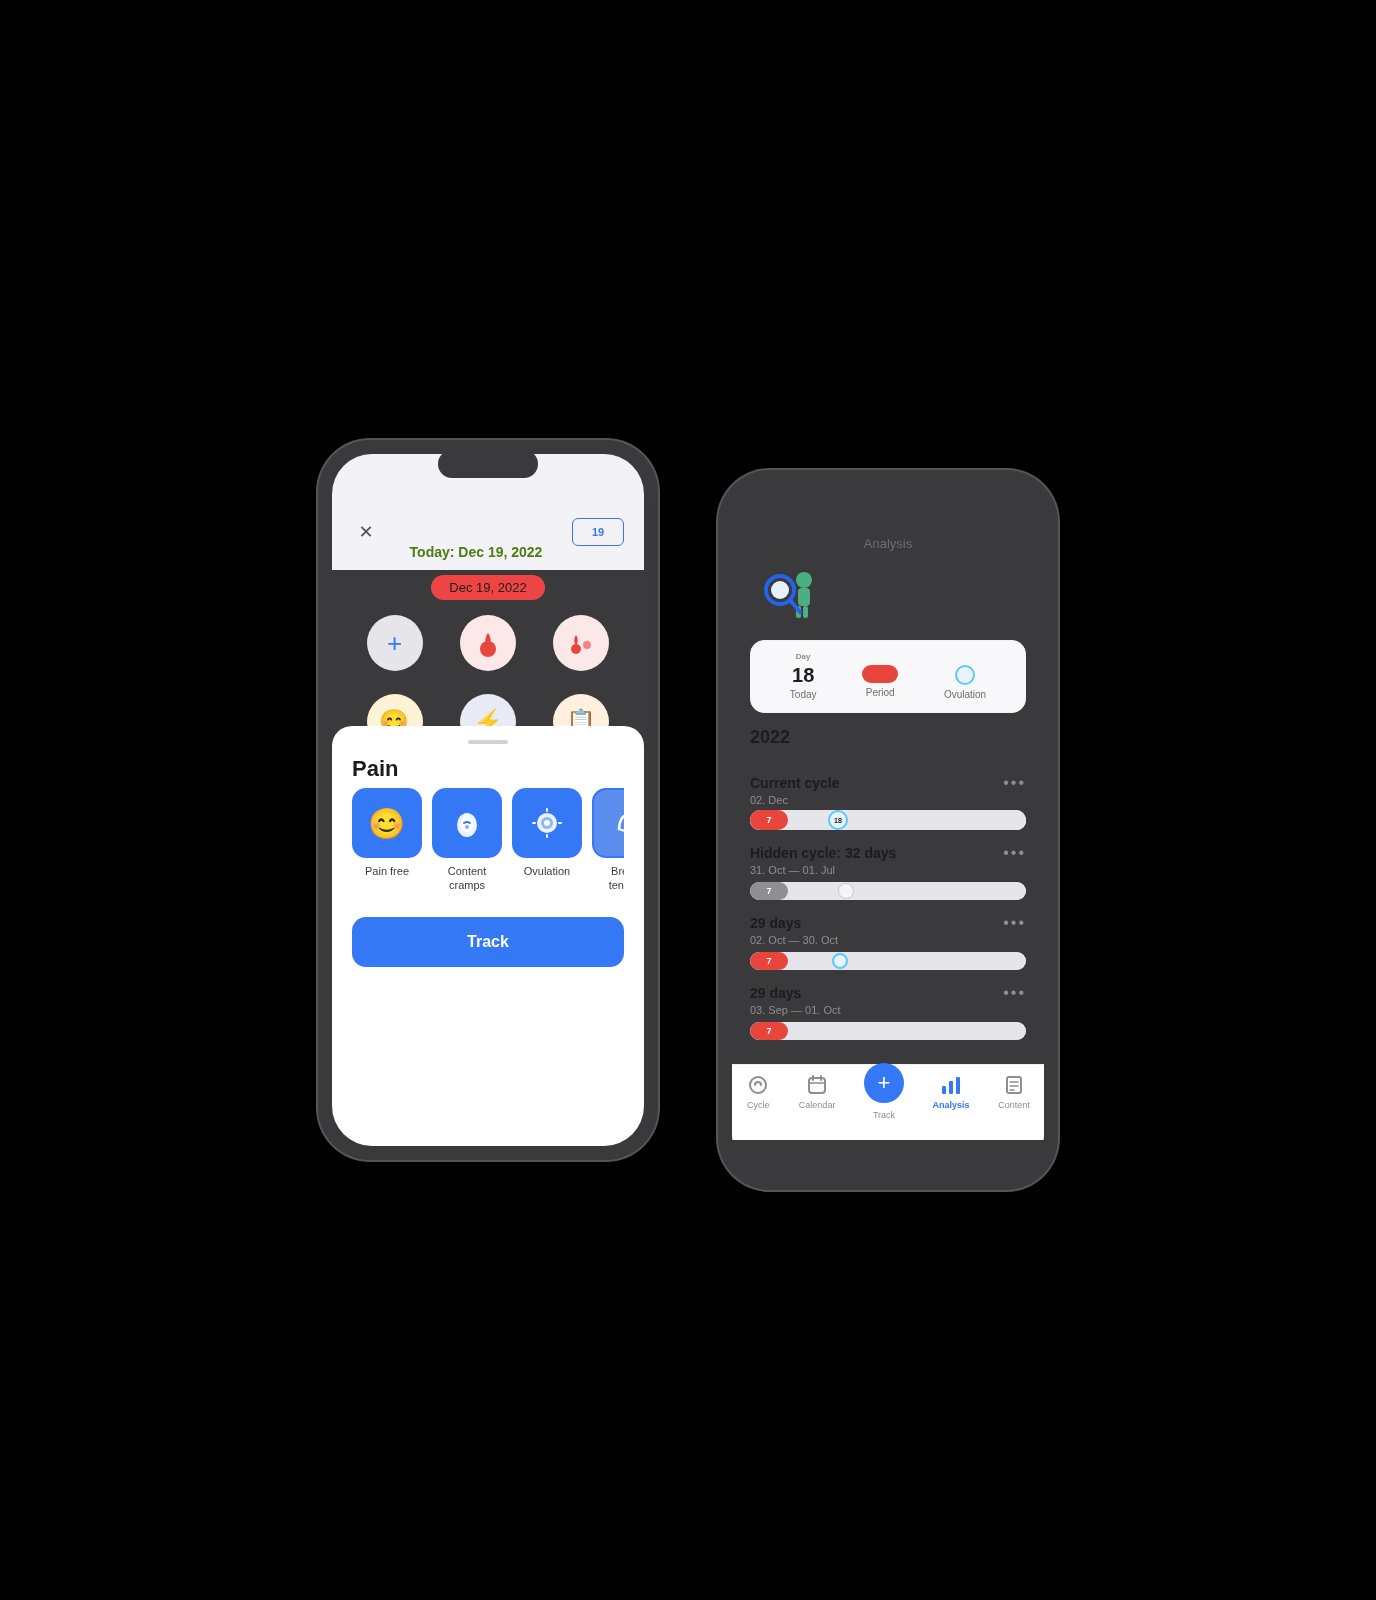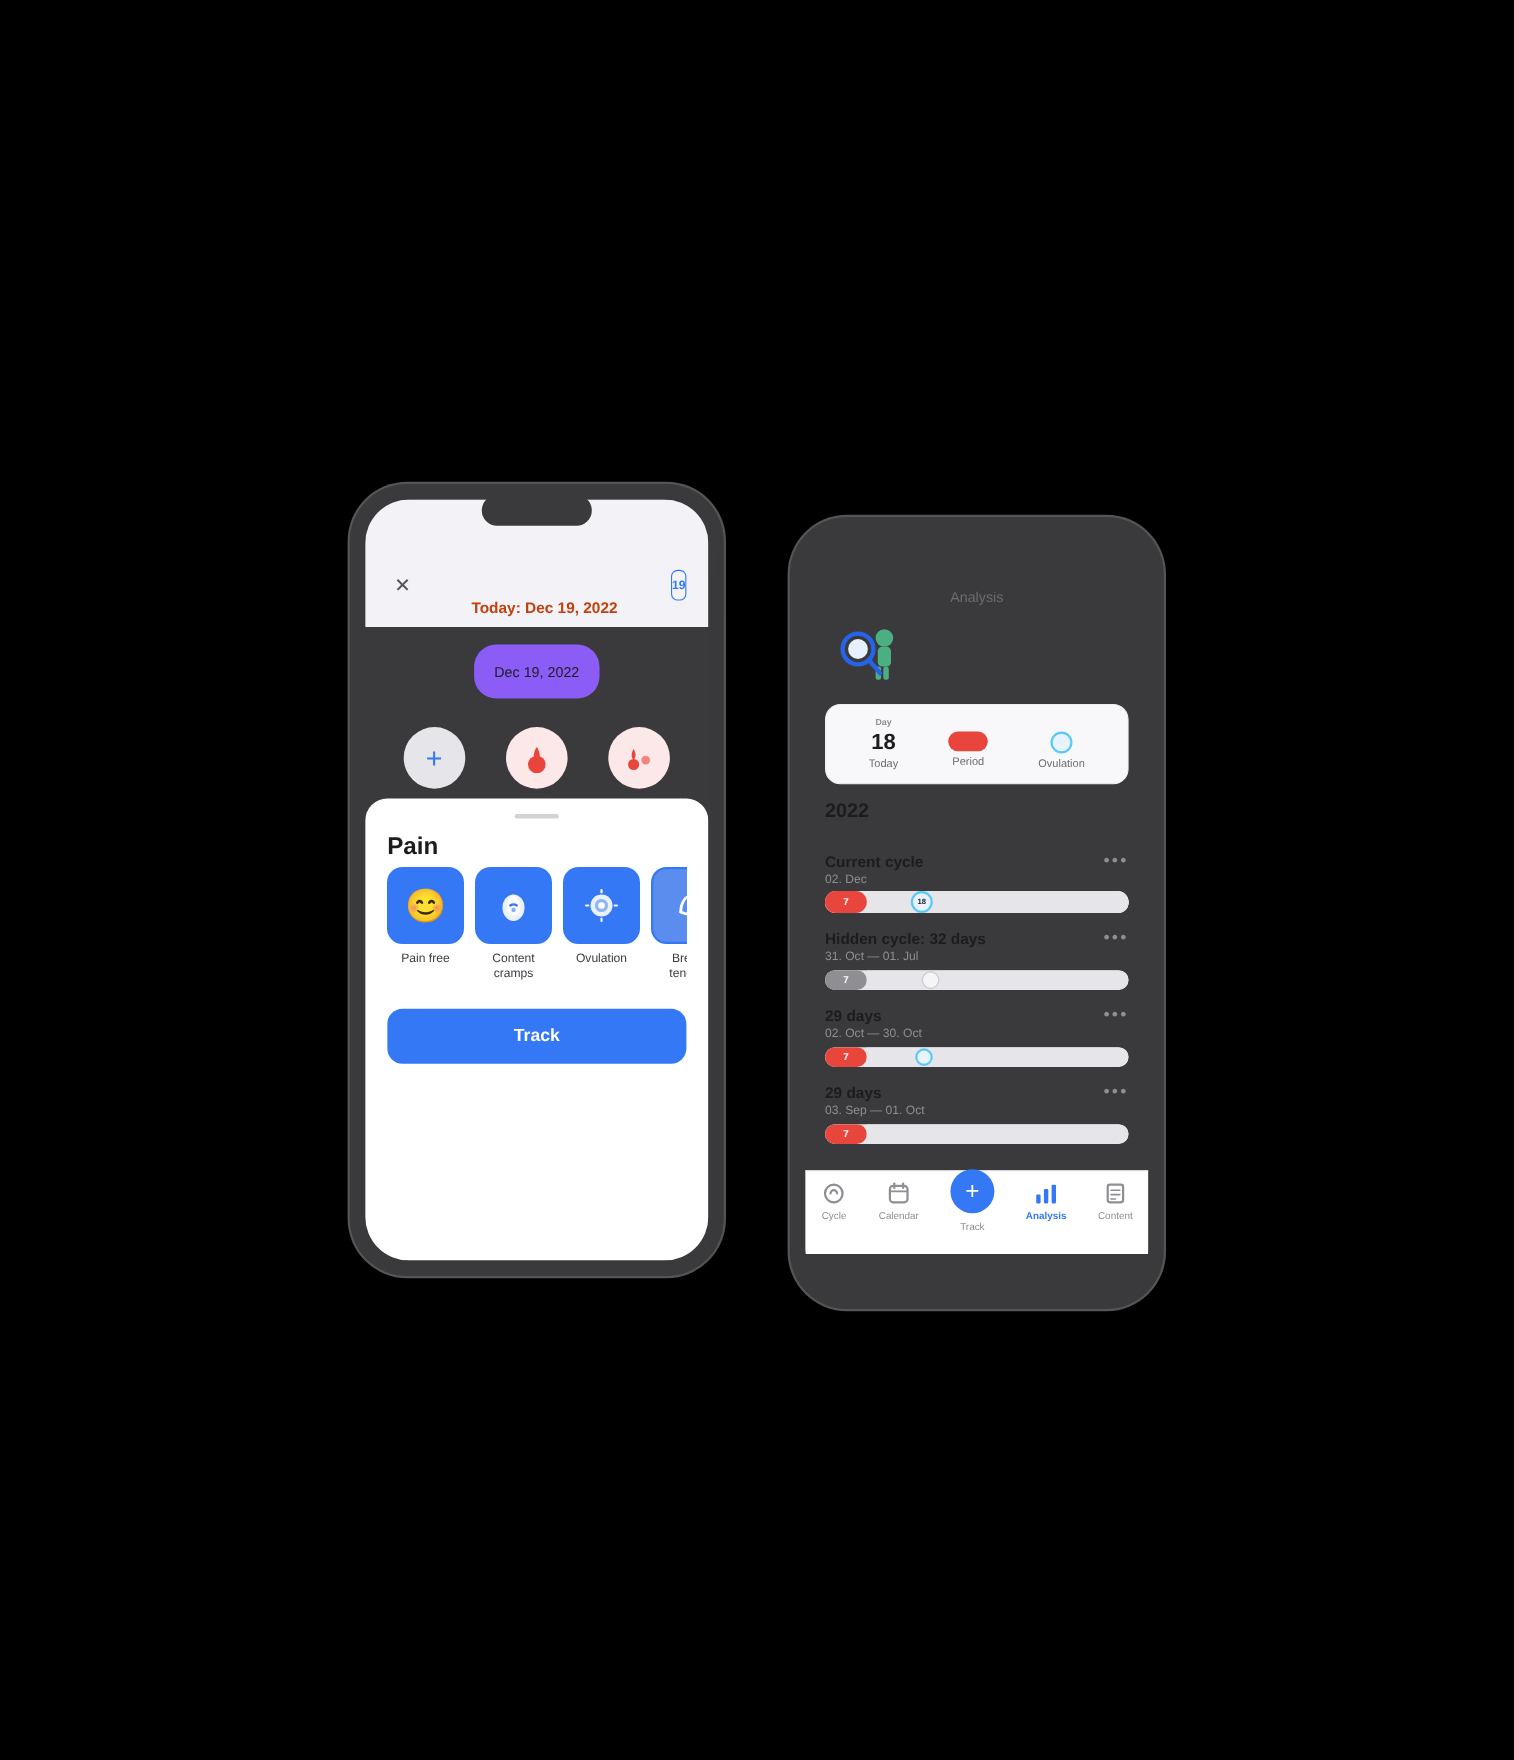--- a/index.html
+++ b/index.html
@@ -45,52 +45,52 @@
     .p1-header {
       background: #f2f2f7;
       padding: 50px 20px 10px;
       display: flex;
       align-items: center;
       justify-content: space-between;
     }
     .p1-header-title {
       font-size: 14px;
       font-weight: 600;
-      color: #c2410c;
+      color: #4d7c0f;
       margin-top: 40px;
     }
     .close-btn {
       width: 28px;
       height: 28px;
       display: flex;
       align-items: center;
       justify-content: center;
       font-size: 18px;
       color: #555;
     }
     .calendar-badge {
-      width: 14px;
+      width: 52px;
       height: 28px;
       border: 1.5px solid #3478f6;
       border-radius: 6px;
       display: flex;
       align-items: center;
       justify-content: center;
       font-size: 11px;
       font-weight: 700;
       color: #3478f6;
     }
     .date-pill {
-      background: #8b5cf6;
+      background: #ef4444;
       border-radius: 20px;
-      padding: 17px 18px;
+      padding: 5px 18px;
       font-size: 13px;
       font-weight: 500;
       color: #1c1c1e;
-      margin: 16px auto;
+      margin: 5px auto;
       display: inline-block;
     }
     .date-pill-row {
       text-align: center;
     }
     .icon-grid {
       display: flex;
       justify-content: space-around;
       padding: 10px 16px 4px;
     }

